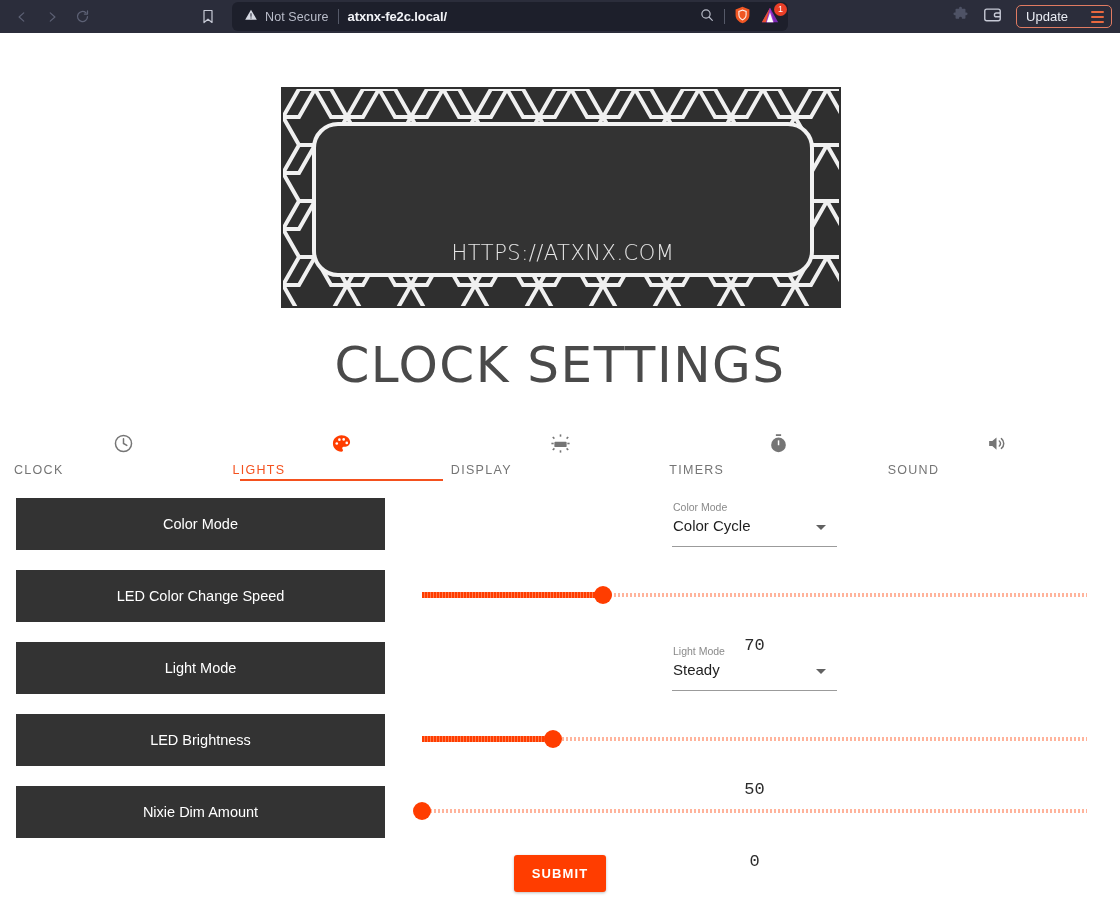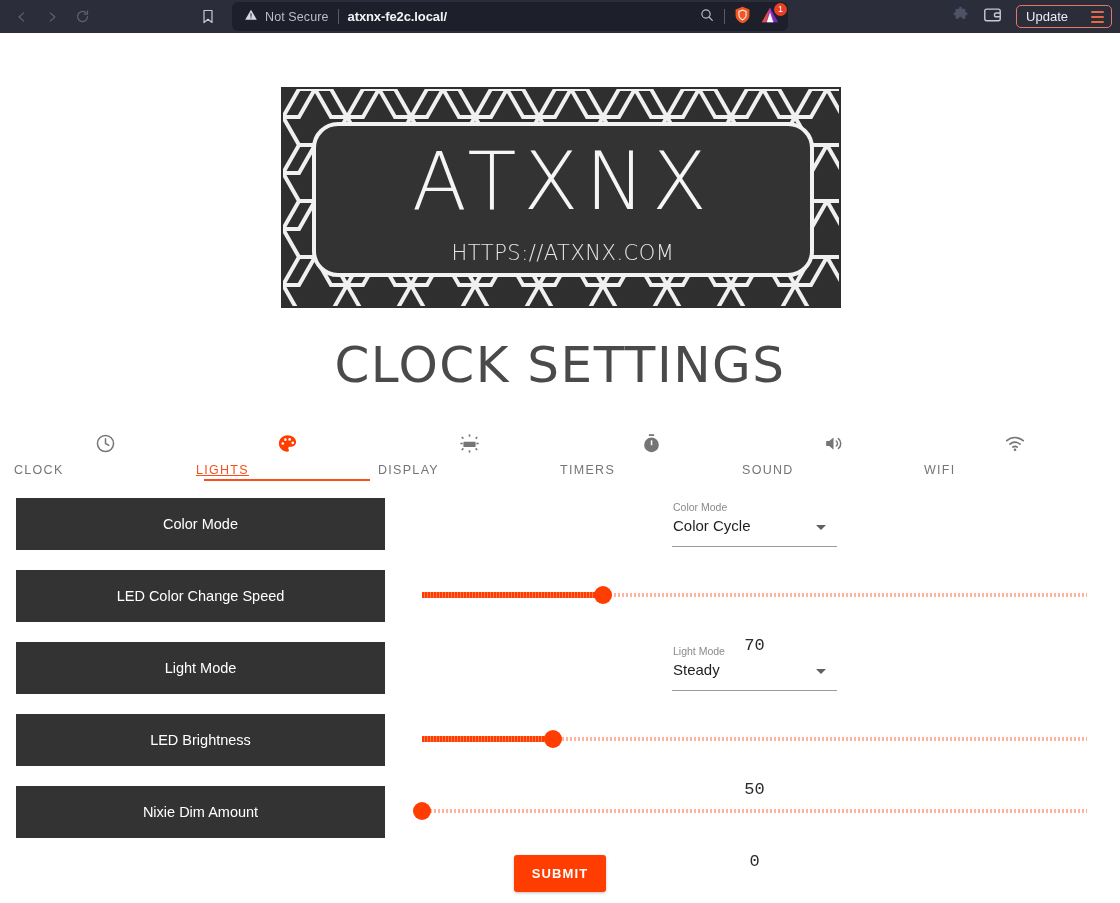--- a/index.html
+++ b/index.html
@@ -115,21 +115,21 @@
     cursor: pointer;
   }
   .tab-icon { height: 24px; display: flex; align-items: center; justify-content: center; margin-top: 8px; }
   .tab-label {
     margin-top: 8px;
     font-size: 12.5px;
     letter-spacing: 1.3px;
     color: #757575;
     font-family: "Liberation Sans", sans-serif;
   }
-  .tab.active .tab-label { color: #f4511e; text-decoration: underline; }
+  .tab.active .tab-label { color: #f4511e; }
   .tab-underline {
     position: absolute; bottom: 0; left: 8px; right: 8px;
     height: 2px; background: #f4511e;
   }
 
   
   .form-area { position: absolute; left: 0; top: 455px; width: 1120px; }
   .row { position: relative; height: 72px; }
 
   .panel {
@@ -335,21 +335,20 @@
             <path d="M16 0 L48 0 L64 28 L48 56 L16 56 L0 28 Z"></path>
             <path d="M48 -28 L80 -28 L96 0 L80 28 L48 28 L32 0 Z"></path>
             <path d="M-16 -28 L16 -28 L32 0 L16 28 L-16 28 L-32 0 Z"></path>
           </g>
         </pattern>
       </defs>
       <rect width="556" height="217" fill="#2f2f2f"></rect>
       <rect width="556" height="217" fill="url(#hexp)"></rect>
     </svg>
     <div class="logo-plate">
-      <div class="logo-text">ATXNX</div>
       <div class="logo-url">HTTPS://ATXNX.COM</div>
     </div>
   </div>
 
   <div class="page-title">CLOCK SETTINGS</div>
 
   <div class="tabs">
 
     <div class="tab">
       <div class="tab-icon">
@@ -411,33 +410,20 @@
       <div class="tab-icon">
         <svg width="21" height="21" viewBox="0 0 24 24">
             <path d="M3.6 9.2h3.6L12 5v14l-4.8-4.2H3.6z" fill="#757575"></path>
             <path d="M15.2 9.1a3.7 3.7 0 0 1 0 5.8" fill="none" stroke="#757575" stroke-width="1.7" stroke-linecap="round"></path>
             <path d="M17.6 6.4a7.2 7.2 0 0 1 0 11.2" fill="none" stroke="#757575" stroke-width="1.7" stroke-linecap="round"></path>
           </svg>
       </div>
       <div class="tab-label">SOUND</div>
     </div>
 
-    <div class="tab">
-      <div class="tab-icon">
-        <svg width="22" height="21" viewBox="0 0 24 24">
-            <g fill="none" stroke="#757575" stroke-width="1.9" stroke-linecap="round">
-              <path d="M2.6 8.8a14 14 0 0 1 18.8 0"></path>
-              <path d="M6.2 12.6a9 9 0 0 1 11.6 0"></path>
-              <path d="M9.5 16.1a4.2 4.2 0 0 1 5 0"></path>
-            </g>
-            <circle cx="12" cy="19.1" r="1.5" fill="#757575"></circle>
-          </svg>
-      </div>
-      <div class="tab-label">WIFI</div>
-    </div>
   </div>
 
   <div class="form-area">
 
     <div class="row">
       <div class="panel">
         <span class="panel-label">Color Mode</span>
       </div>
       <div class="select">
         <span class="select-floating-label">Color Mode</span>

